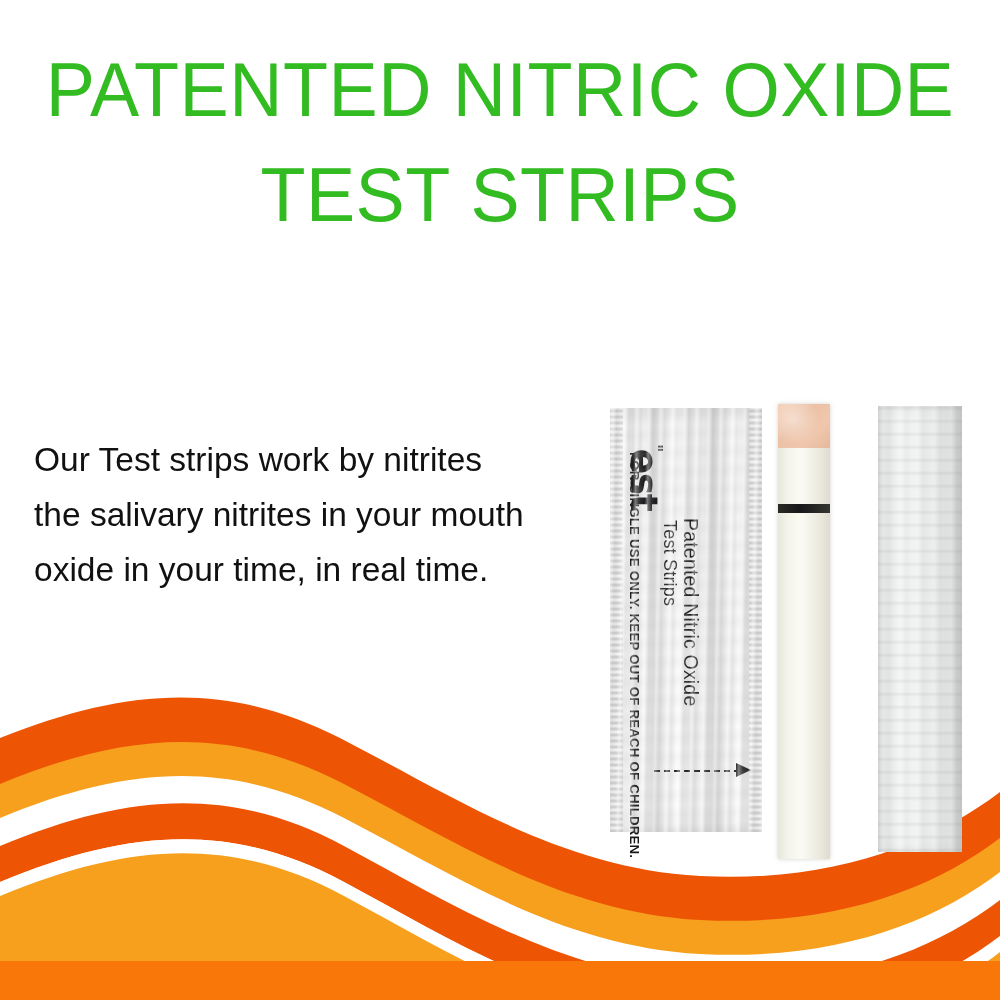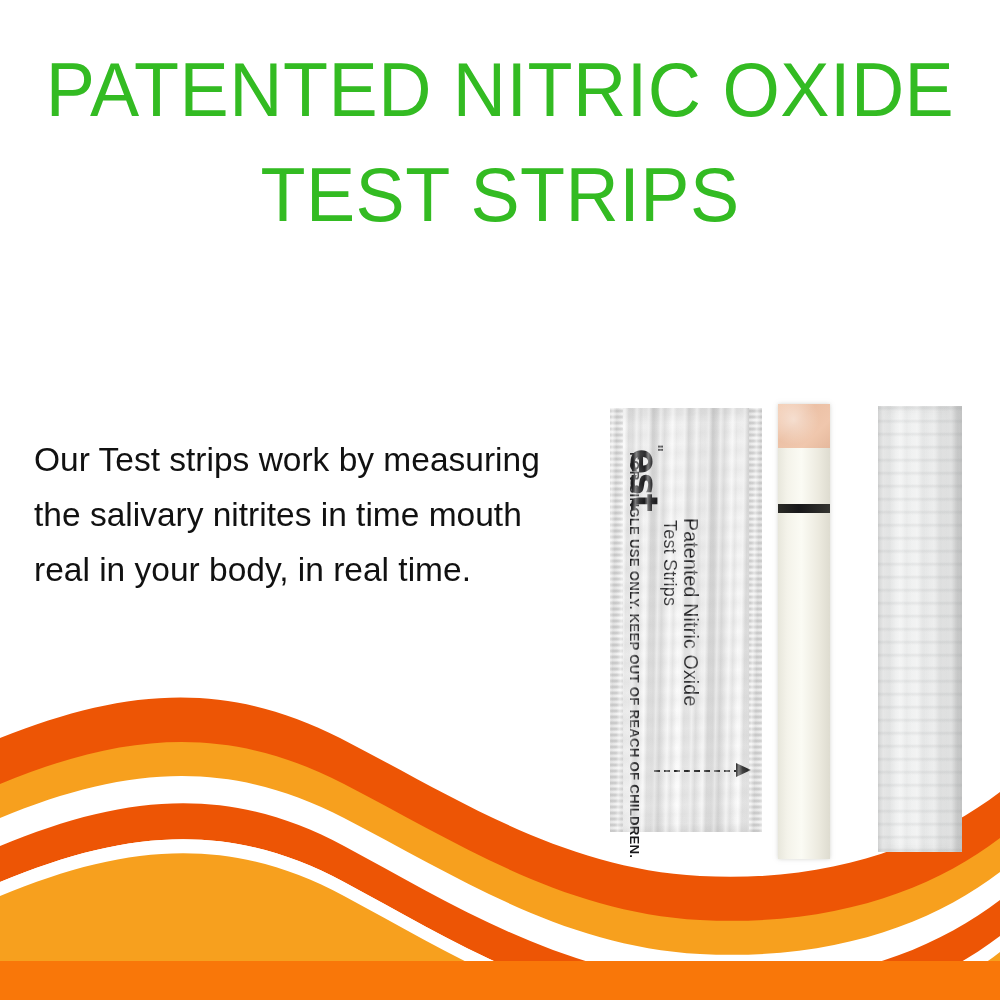--- a/index.html
+++ b/index.html
@@ -259,23 +259,23 @@
 <body>
 
 <div id="stage">
 
   <div class="headline" style="color: rgb(51, 187, 34);">
     <span class="hl-line">PATENTED NITRIC OXIDE</span>
     <span class="hl-line">TEST STRIPS</span>
   </div>
 
   <div class="bodycopy" style="color: rgb(17, 17, 17);">
-    <span class="bc-line">Our Test strips  work by measuring</span>
-    <span class="bc-line">the  salivary nitrites in  time  mouth</span>
-    <span class="bc-line">real in your body, in real time.</span>
+    <span class="bc-line">Our Test strips  work by nitrites</span>
+    <span class="bc-line">the  salivary nitrites in  your  mouth</span>
+    <span class="bc-line">oxide in your time, in real time.</span>
   </div>
 
   <div class="wave">
     <svg viewBox="0 0 1000 360" preserveAspectRatio="none">
 
       <path fill="#ed5505" d="M0,78 C130,26 230,22 340,78 C455,137 560,208 700,216 C830,223 930,185 1000,132 L1000,212 C930,262 830,298 700,292 C560,286 450,216 340,158 C230,100 130,104 0,158 Z"></path>
 
       <path fill="#f7a01e" d="M0,124 C130,70 232,66 344,124 C458,183 562,252 700,260 C832,267 932,230 1000,178 L1000,214 C932,266 832,304 700,296 C562,288 452,218 344,160 C232,100 130,106 0,160 Z"></path>
 
       <path fill="#ffffff" d="M0,158 C130,104 232,100 344,158 C458,217 562,286 700,294 C832,301 932,264 1000,212 L1000,240 C932,292 832,330 700,322 C562,314 452,244 344,186 C232,126 130,132 0,186 Z"></path>

